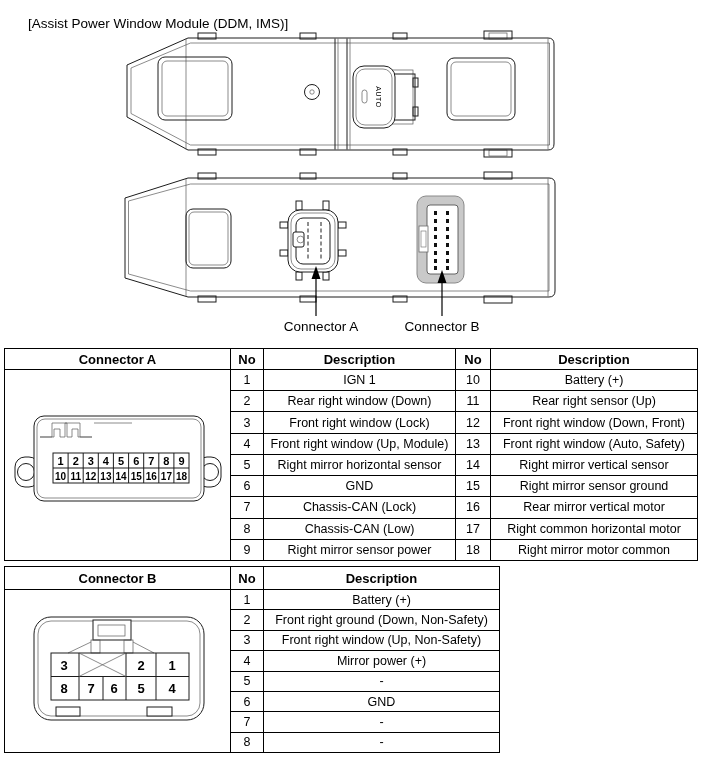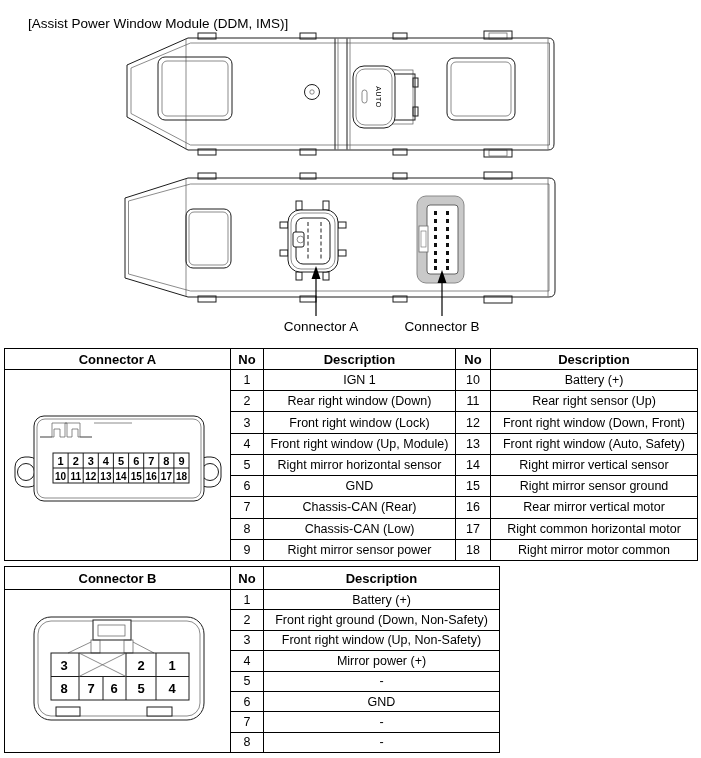--- a/index.html
+++ b/index.html
@@ -242,21 +242,21 @@
       <td>Right mirror vertical sensor</td>
     </tr>
     <tr>
       <td>6</td>
       <td>GND</td>
       <td>15</td>
       <td>Right mirror sensor ground</td>
     </tr>
     <tr>
       <td>7</td>
-      <td>Chassis-CAN (Rear)</td>
+      <td>Chassis-CAN (Lock)</td>
       <td>16</td>
       <td>Rear mirror vertical motor</td>
     </tr>
     <tr>
       <td>8</td>
       <td>Chassis-CAN (Low)</td>
       <td>17</td>
       <td>Right common horizontal motor</td>
     </tr>
     <tr>

